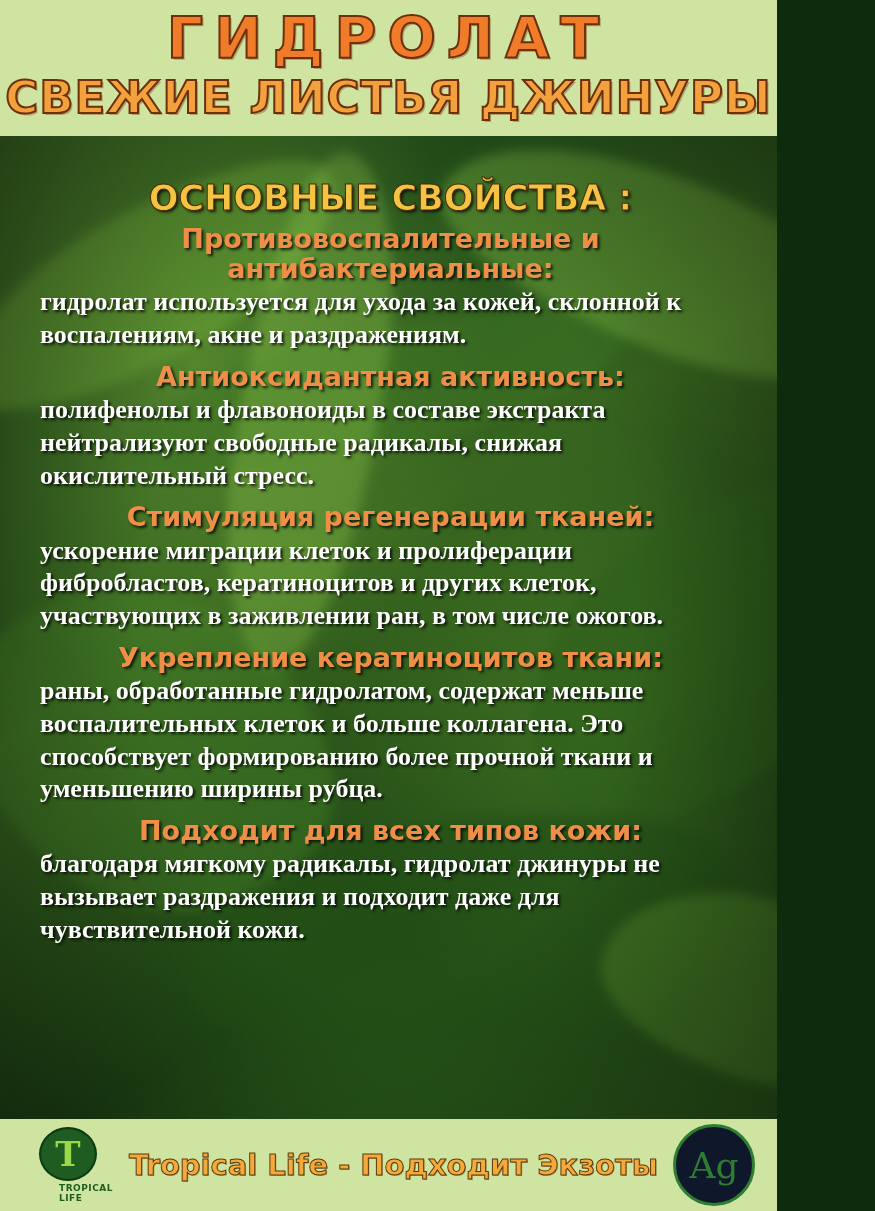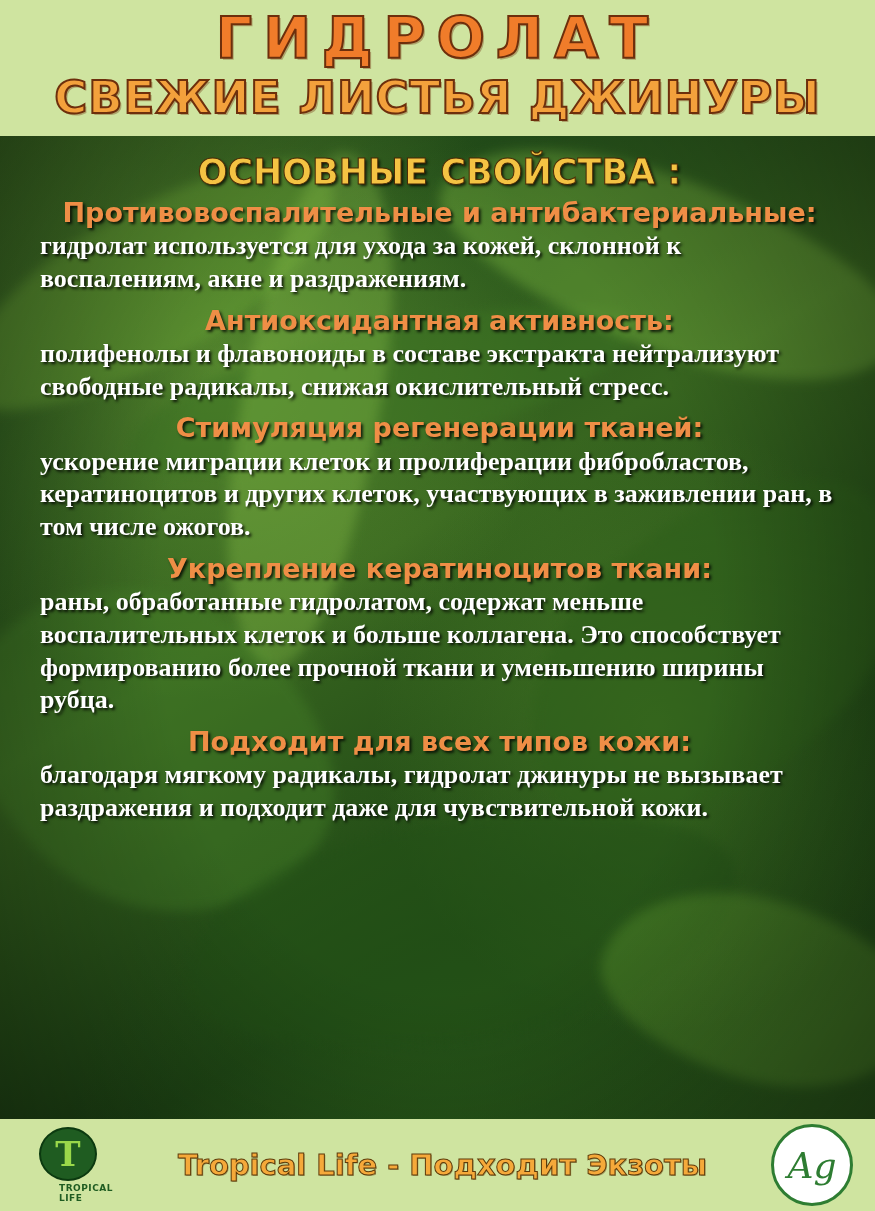--- a/index.html
+++ b/index.html
@@ -9,21 +9,21 @@
   body {
     width: 875px;
     height: 1211px;
     font-family: "Liberation Sans", sans-serif;
     background: #0d2b0d;
     overflow: hidden;
   }
 
   .poster {
     position: relative;
-    width: 875px;
+    width: 777px;
     height: 1211px;
     box-sizing: border-box;
     background:
       radial-gradient(ellipse 55% 40% at 25% 30%, rgba(120,175,60,0.55), rgba(0,0,0,0) 70%),
       radial-gradient(ellipse 45% 35% at 75% 60%, rgba(90,150,45,0.45), rgba(0,0,0,0) 72%),
       radial-gradient(ellipse 60% 45% at 50% 95%, rgba(40,90,25,0.75), rgba(0,0,0,0) 70%),
       linear-gradient(150deg, #3e6b22 0%, #24501a 25%, #37651f 45%, #1d4414 70%, #2c5a1b 100%);
     overflow: hidden;
   }
 
@@ -78,20 +78,21 @@
     -webkit-text-stroke: 2px #6d2f0c;
     text-shadow: 2px 2px 0 rgba(109,47,12,0.35);
     font-family: "DejaVu Sans", sans-serif;
   }
 
   
   .content {
     position: relative;
     z-index: 3;
     padding: 16px 36px 0 40px;
+    margin-top: 26px;
   }
   .section-title {
     text-align: center;
     font-size: 35px;
     font-weight: bold;
     color: #f4c343;
     -webkit-text-stroke: 1px #4a2a05;
     text-shadow: 2px 2px 3px rgba(0,0,0,0.75);
     margin: 0 0 6px;
     font-family: "DejaVu Sans", sans-serif;
@@ -173,28 +174,27 @@
     letter-spacing: 0.5px;
     margin-top: 2px;
     font-family: "DejaVu Sans", sans-serif;
     margin-left: 37px;
   }
   .badge-ag {
     flex: none;
     width: 76px;
     height: 76px;
     border-radius: 50%;
-    background: #ffffff;
+    background: #0f172a;
     border: 3px solid #2e7d32;
     display: flex;
     align-items: center;
     justify-content: center;
     color: #2e7d32;
     font-size: 36px;
-    font-style: italic;
     font-family: "DejaVu Serif", serif;
   }
 </style>
 </head>
 <body>
 
 <div class="poster">
 
   <span class="leaf l1"></span>
   <span class="leaf l2"></span>

